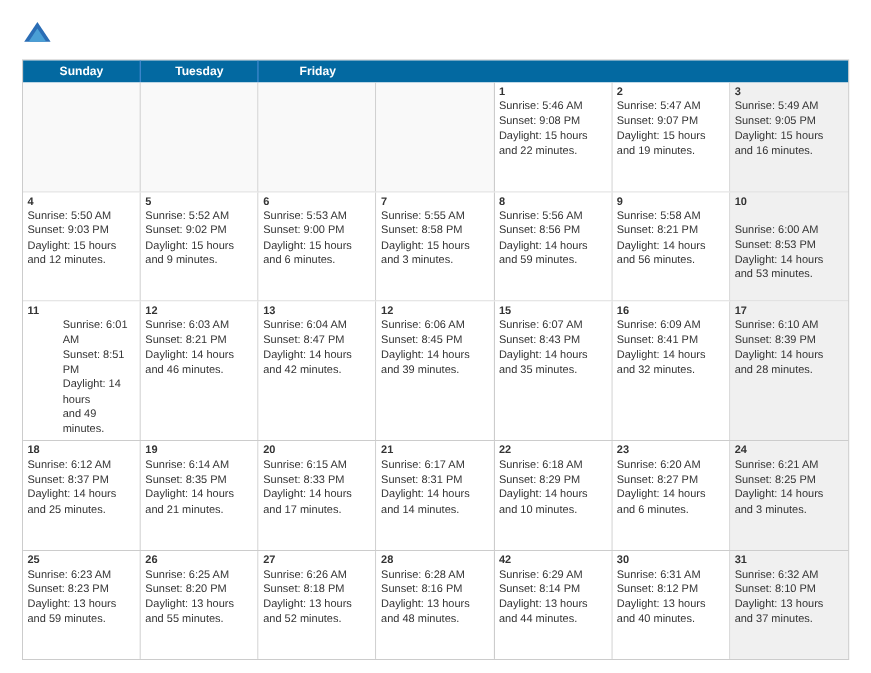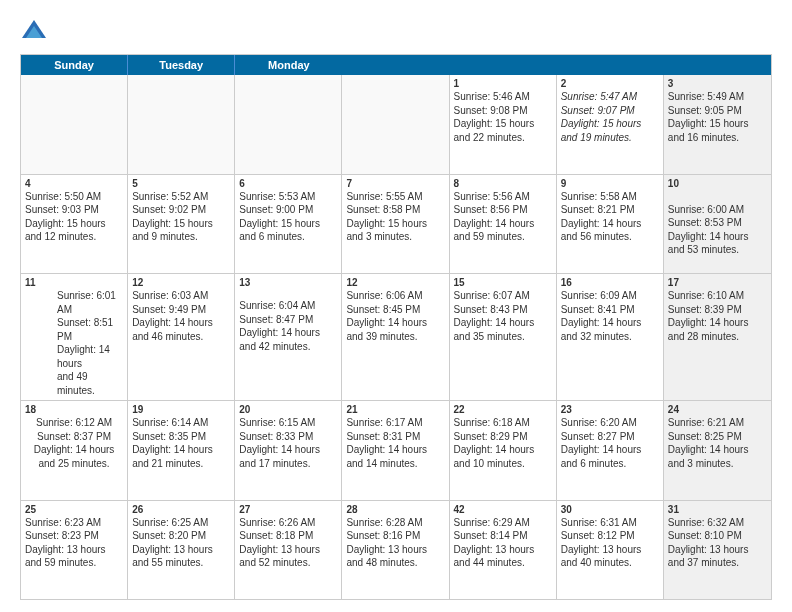--- a/index.html
+++ b/index.html
@@ -136,38 +136,38 @@
     <div class="title-block">
       <div class="month-title"></div>
       <div class="subtitle"></div>
     </div>
   </div>
 
   <div class="calendar">
     <div class="cal-header">
     <div class="cal-header-cell">Sunday</div>
         <div class="cal-header-cell">Tuesday</div>
-        <div class="cal-header-cell">Monday</div>
+        <div class="cal-header-cell">Friday</div>
       </div>
     <div class="cal-body">
     <div class="cal-row">
           <div class="cal-cell empty"></div>
           <div class="cal-cell empty"></div>
           <div class="cal-cell empty"></div>
           <div class="cal-cell empty"></div>
           <div class="cal-cell">
             <div class="day-num">1</div>
             <div class="cell-info" style="white-space: pre-line;">Sunrise: 5:46 AM
 Sunset: 9:08 PM
 Daylight: 15 hours
 and 22 minutes.</div>
           </div>
           <div class="cal-cell">
             <div class="day-num">2</div>
-            <div class="cell-info" style="white-space: pre-line; font-style: italic;">Sunrise: 5:47 AM
+            <div class="cell-info" style="white-space: pre-line;">Sunrise: 5:47 AM
 Sunset: 9:07 PM
 Daylight: 15 hours
 and 19 minutes.</div>
           </div>
           <div class="cal-cell shaded">
             <div class="day-num">3</div>
             <div class="cell-info" style="white-space: pre-line;">Sunrise: 5:49 AM
 Sunset: 9:05 PM
 Daylight: 15 hours
 and 16 minutes.</div>
@@ -228,27 +228,27 @@
           <div class="cal-cell">
             <div class="day-num">11</div>
             <div class="cell-info" style="white-space: pre-line; margin-left: 32px;">Sunrise: 6:01 AM
 Sunset: 8:51 PM
 Daylight: 14 hours
 and 49 minutes.</div>
           </div>
           <div class="cal-cell">
             <div class="day-num">12</div>
             <div class="cell-info" style="white-space: pre-line;">Sunrise: 6:03 AM
-Sunset: 9:49 PM
+Sunset: 8:21 PM
 Daylight: 14 hours
 and 46 minutes.</div>
           </div>
           <div class="cal-cell">
             <div class="day-num">13</div>
-            <div class="cell-info" style="white-space: pre-line; margin-top: 10px;">Sunrise: 6:04 AM
+            <div class="cell-info" style="white-space: pre-line;">Sunrise: 6:04 AM
 Sunset: 8:47 PM
 Daylight: 14 hours
 and 42 minutes.</div>
           </div>
           <div class="cal-cell">
             <div class="day-num">12</div>
             <div class="cell-info" style="white-space: pre-line;">Sunrise: 6:06 AM
 Sunset: 8:45 PM
 Daylight: 14 hours
 and 39 minutes.</div>
@@ -271,21 +271,21 @@
             <div class="day-num">17</div>
             <div class="cell-info" style="white-space: pre-line;">Sunrise: 6:10 AM
 Sunset: 8:39 PM
 Daylight: 14 hours
 and 28 minutes.</div>
           </div>
         </div>
         <div class="cal-row">
           <div class="cal-cell">
             <div class="day-num">18</div>
-            <div class="cell-info" style="white-space: pre-line; text-align: center;">Sunrise: 6:12 AM
+            <div class="cell-info" style="white-space: pre-line;">Sunrise: 6:12 AM
 Sunset: 8:37 PM
 Daylight: 14 hours
 and 25 minutes.</div>
           </div>
           <div class="cal-cell">
             <div class="day-num">19</div>
             <div class="cell-info" style="white-space: pre-line;">Sunrise: 6:14 AM
 Sunset: 8:35 PM
 Daylight: 14 hours
 and 21 minutes.</div>

